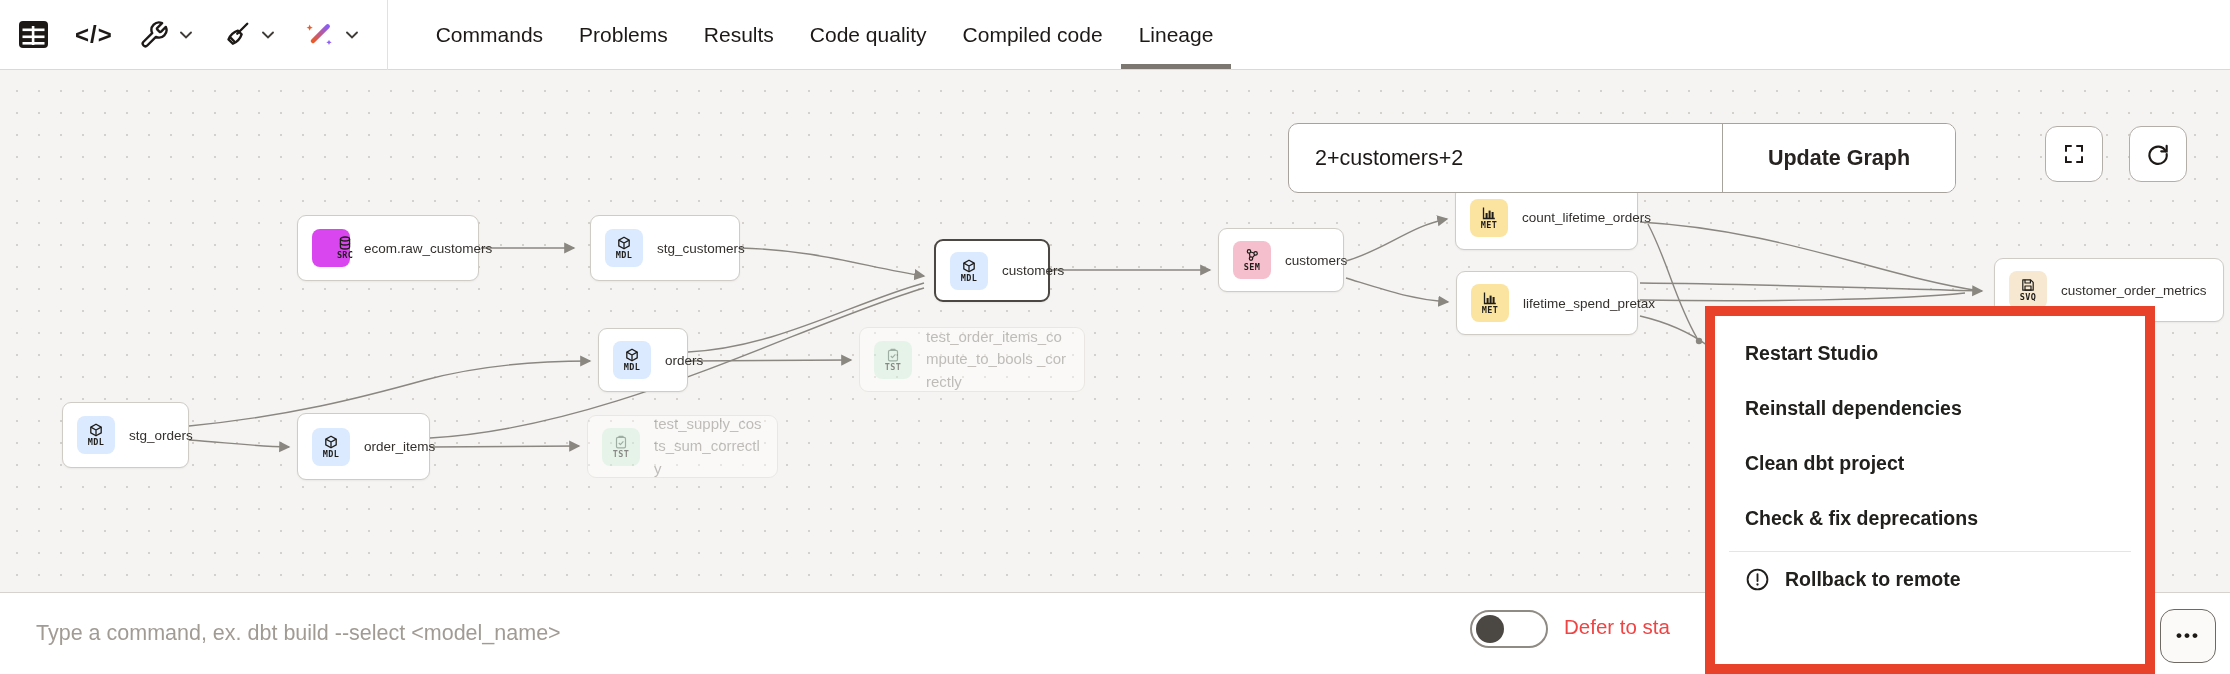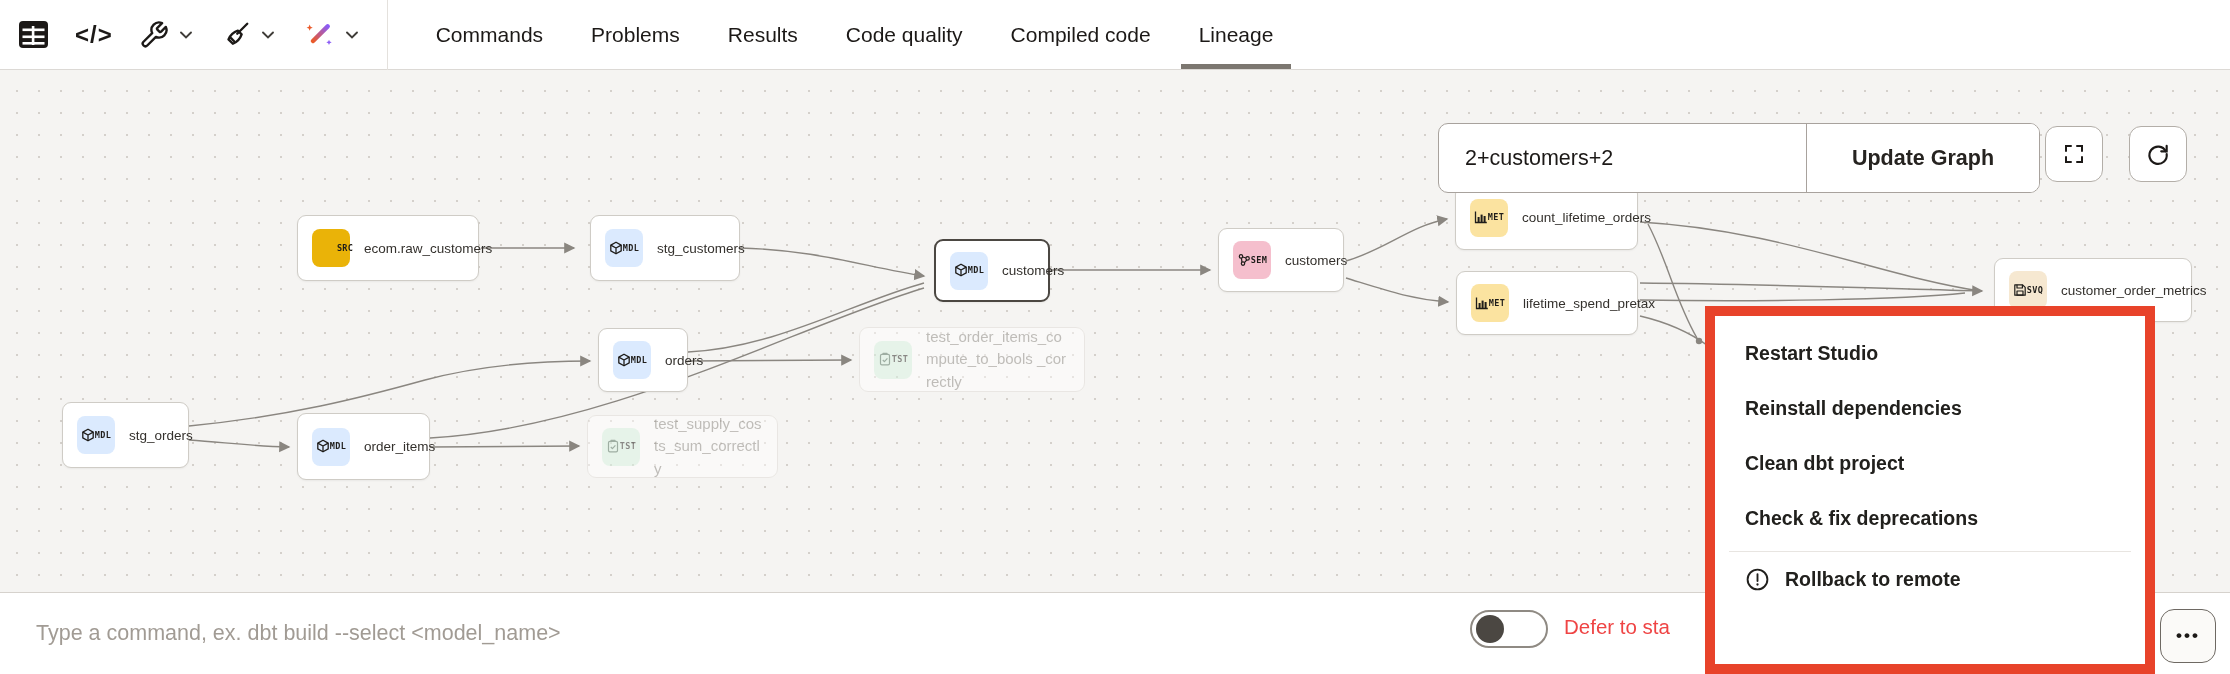--- a/index.html
+++ b/index.html
@@ -7,51 +7,51 @@
   .screen { position:relative; width:2230px; height:674px; overflow:hidden; background:#f5f4f2; }
 
   
   .header { position:absolute; top:0; left:0; right:0; height:70px; background:#fff;
             border-bottom:1px solid #dcd9d5; z-index:30; display:flex; align-items:center; }
   .toolbar { display:flex; align-items:center; height:100%; padding:0 26px 0 18px; gap:26px; }
   .tool-btn { display:flex; align-items:center; gap:8px; cursor:pointer; color:#1c1917; }
   .tool-btn svg { display:block; }
   .code-glyph { font-size:24px; font-weight:600; letter-spacing:1px; color:#1c1917; }
   .header-divider { width:1px; height:70px; background:#e4e1dd; }
-  .tabs { display:flex; align-items:center; height:100%; padding-left:48px; gap:48px;justify-content:space-between; }
+  .tabs { display:flex; align-items:center; height:100%; padding-left:48px; gap:36px;justify-content:space-between; }
   .tab { position:relative; height:100%; display:flex; align-items:center; font-size:21px;
          color:#1c1917; cursor:pointer; white-space:nowrap; }
   .tab.active::after { content:""; position:absolute; left:-18px; right:-18px; bottom:0;
          height:5px; background:#7c7770; }
 
   
   .canvas { position:absolute; top:70px; left:0; right:0; bottom:82px; background:#f5f4f2;
             background-image:radial-gradient(#d4d0cb 1.3px, transparent 1.3px);
             background-size:22px 22px; background-position:6px 10px; }
   .edges { position:absolute; top:0; left:0; width:2230px; height:674px; z-index:1; pointer-events:none; }
 
   
   .node { position:absolute; background:#fff; border:1.3px solid #cfccc6; border-radius:9px;
           display:flex; align-items:center; padding:0 14px; z-index:2; cursor:pointer;
           box-shadow:0 1px 2px rgba(0,0,0,.05); }
   .node.selected { border:2.2px solid #4b4742; }
   .node.ghost { opacity:.5; border-color:#dedad5; box-shadow:none; background:rgba(255,255,255,.85); }
-  .badge { width:38px; height:38px; border-radius:8px; display:flex; flex-direction:row;
+  .badge { width:38px; height:38px; border-radius:8px; display:flex; flex-direction:column;
            align-items:center; justify-content:center; flex:0 0 auto; color:#1f1d1a; }
   .badge svg { display:block; margin-bottom:1px; }
   .badge .acr { font-family:"DejaVu Sans Mono", monospace; font-size:8.5px; font-weight:700;
                 letter-spacing:.3px; line-height:1; }
   .node .nlabel { margin-left:14px; font-size:13.5px; color:#34312d; white-space:nowrap; }
   .node.ghost .nlabel { color:#8a8680; white-space:normal; word-break:break-all; line-height:1.5;
                         font-size:15px; }
-  .b-mdl { background:#dbeafe; } .b-src { background:#eab308;padding-left:28px; } .b-sem { background:#f5bfcd; }
+  .b-mdl { background:#dbeafe; } .b-src { background:#d946ef;padding-left:28px; } .b-sem { background:#f5bfcd; }
   .b-met { background:#fbe3a0; } .b-svq { background:#f6e8d1; } .b-tst { background:#d9f3e1; }
 
   
-  .selector { position:absolute; left:1438px; top:123px; width:602px; height:70px; z-index:6;
+  .selector { position:absolute; left:1288px; top:123px; width:668px; height:70px; z-index:6;
               display:flex; background:#fff; border:1.6px solid #a8a29d; border-radius:10px;
               overflow:hidden; }
   .selector input { flex:1; border:none; outline:none; padding:0 26px; font-size:21.5px;
               color:#1c1917; font-family:"Liberation Sans", sans-serif; background:transparent; }
   .update-btn { width:233px; border-left:1.6px solid #a8a29d; display:flex; align-items:center;
               justify-content:center; font-size:21.5px; font-weight:700; color:#262320;
               cursor:pointer; background:#fff; white-space:nowrap; }
   .icon-btn { position:absolute; top:126px; width:58px; height:56px; background:#fff;
               border:1.6px solid #b3aea8; border-radius:12px; display:flex; align-items:center;
               justify-content:center; cursor:pointer; z-index:6; color:#1c1917; }
@@ -243,21 +243,21 @@
           <path d="M1.5 1.5 V12.5 H12.8"></path>
           <rect x="3.6" y="7" width="2" height="5.4" fill="#1f1d1a" stroke="none"></rect>
           <rect x="6.6" y="4.6" width="2" height="7.8" fill="#1f1d1a" stroke="none"></rect>
           <rect x="9.6" y="6" width="2" height="6.4" fill="#1f1d1a" stroke="none"></rect>
         </svg>
       <span class="acr">MET</span>
     </div>
     <span class="nlabel">lifetime_spend_pretax</span>
   </div>
 
-  <div class="node" style="left:1994px; top:258px; width:198px; height:64px;">
+  <div class="node" style="left:1994px; top:258px; width:230px; height:64px;">
     <div class="badge b-svq">
       <svg width="14" height="14" viewBox="0 0 14 14" fill="none" stroke="#1f1d1a" stroke-width="1.2" stroke-linejoin="round">
           <path d="M1.8 1.8 H9.6 L12.2 4.4 V12.2 H1.8 Z"></path>
           <path d="M4 1.8 V5 H9.4 V1.8"></path>
           <rect x="4" y="8" width="6" height="4.2"></rect>
         </svg>
       <span class="acr">SVQ</span>
     </div>
     <span class="nlabel">customer_order_metrics</span>
   </div>

